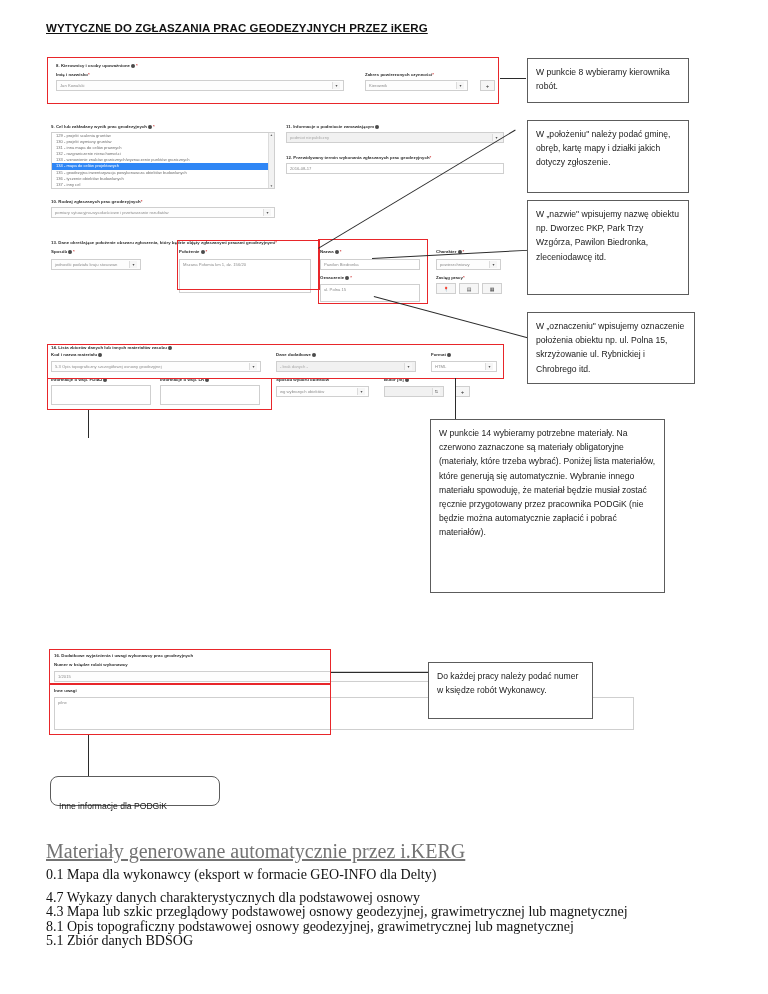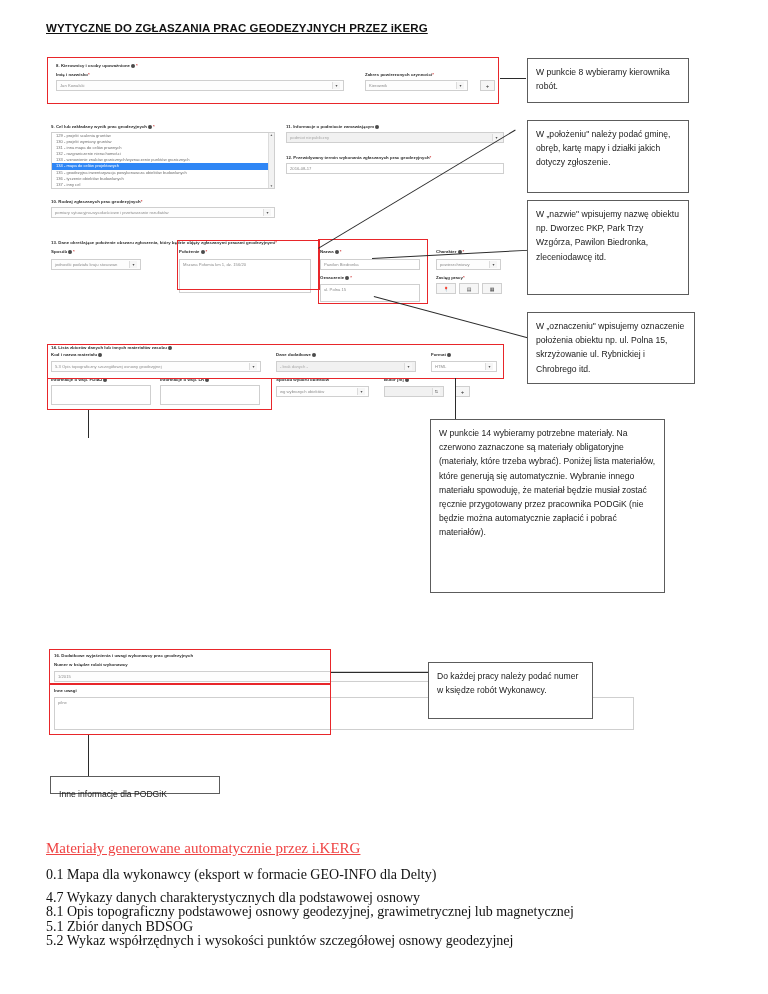--- a/index.html
+++ b/index.html
@@ -78,21 +78,21 @@
     font-size:8.6px;line-height:14.2px;color:#1a1a1a;
     padding:6px 8px;
   }
   .leader{position:absolute;background:#2b2b2b;transform-origin:0 0;height:1px;}
   .vline{position:absolute;width:1px;background:#2b2b2b;}
 
   
   .mat-title{
     position:absolute;left:46px;top:840px;
     font-family:"Liberation Serif", serif;
-    font-size:15px;text-decoration:underline;color:#ef4444;
+    font-size:20px;text-decoration:underline;color:#737373;
   }
   .mat-list{
     position:absolute;left:46px;top:868px;width:700px;
     font-family:"Liberation Serif", serif;
     font-size:14px;line-height:14.6px;color:#111;
   }
   .mat-list .gap{height:8px;}
 </style>
 </head>
 <body>
@@ -316,25 +316,25 @@
   <div class="vline" style="left:455px;top:378px;height:41px;"></div>
   <div class="leader" style="left:331px;top:672px;width:98px;"></div>
   <div class="vline" style="left:88px;top:735px;height:41px;"></div>
 
   <div class="callout" style="left:527px;top:58px;width:162px;height:45px;">W punkcie 8 wybieramy kierownika robót.</div>
   <div class="callout" style="left:527px;top:120px;width:162px;height:73px;">W „położeniu" należy podać gminę, obręb, kartę mapy i działki jakich dotyczy zgłoszenie.</div>
   <div class="callout" style="left:527px;top:200px;width:162px;height:95px;">W „nazwie" wpisujemy nazwę obiektu np. Dworzec PKP, Park Trzy Wzgórza, Pawilon Biedronka, zleceniodawcę itd.</div>
   <div class="callout" style="left:527px;top:312px;width:168px;height:72px;">W „oznaczeniu" wpisujemy oznaczenie położenia obiektu np. ul. Polna 15, skrzyżowanie ul. Rybnickiej i Chrobrego itd.</div>
   <div class="callout" style="left:430px;top:419px;width:235px;height:174px;">W punkcie 14 wybieramy potrzebne materiały. Na czerwono zaznaczone są materiały obligatoryjne (materiały, które trzeba wybrać). Poniżej lista materiałów, które generują się automatycznie. Wybranie innego materiału spowoduję, że materiał będzie musiał zostać ręcznie przygotowany przez pracownika PODGiK (nie będzie można automatycznie zapłacić i pobrać materiałów).</div>
   <div class="callout" style="left:428px;top:662px;width:165px;height:57px;">Do każdej pracy należy podać numer w księdze robót Wykonawcy.</div>
-  <div class="callout" style="left:50px;top:776px;width:170px;height:14px;padding-top:10px;">Inne informacje dla PODGiK</div>
+  <div class="callout" style="left:50px;top:776px;width:170px;height:14px;padding-top:22px;border-radius:8px;">Inne informacje dla PODGiK</div>
 
   <div class="mat-title">Materiały generowane automatycznie przez i.KERG</div>
   <div class="mat-list">
     <div>0.1 Mapa dla wykonawcy (eksport w formacie GEO-INFO dla Delty)</div>
     <div class="gap"></div>
     <div>4.7 Wykazy danych charakterystycznych dla podstawowej osnowy</div>
+    <div>4.3 Mapa lub szkic przeglądowy podstawowej osnowy geodezyjnej, grawimetrycznej lub magnetycznej</div>
     <div>8.1 Opis topograficzny podstawowej osnowy geodezyjnej, grawimetrycznej lub magnetycznej</div>
     <div>5.1 Zbiór danych BDSOG</div>
-    <div>5.2 Wykaz współrzędnych i wysokości punktów szczegółowej osnowy geodezyjnej</div>
   </div>
 
 </div>
 
 </body></html>

